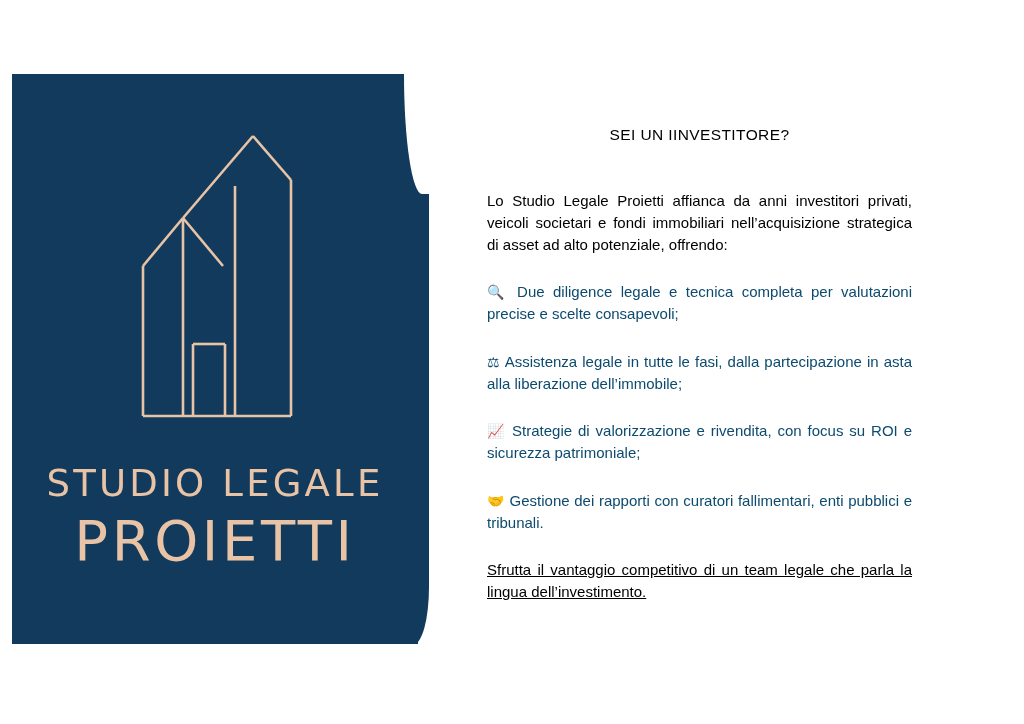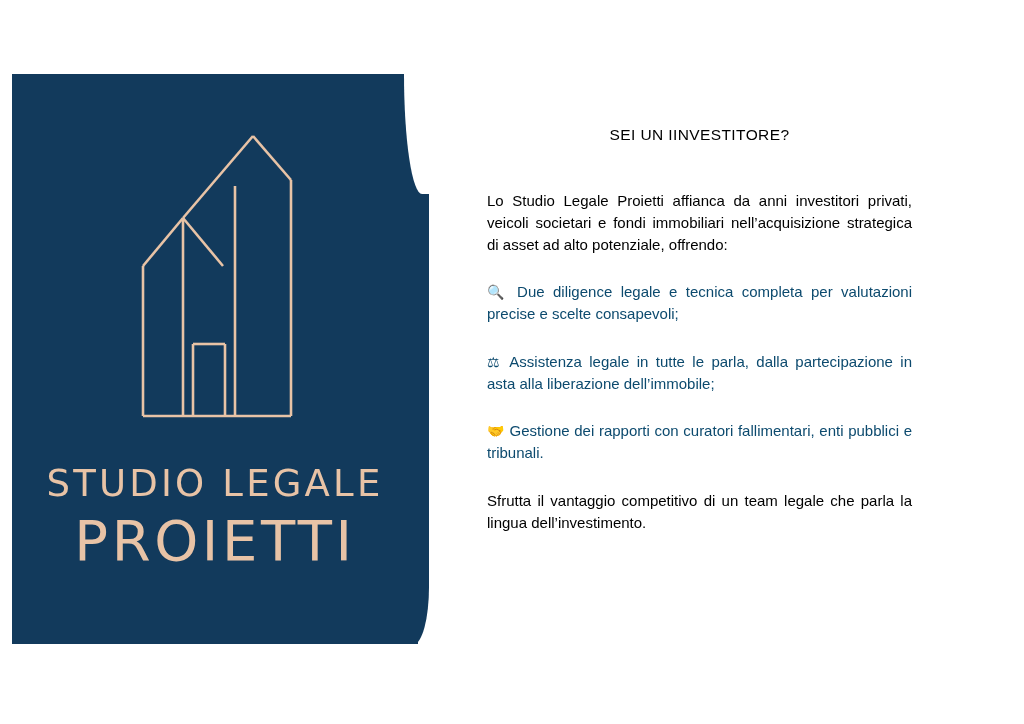--- a/index.html
+++ b/index.html
@@ -109,20 +109,21 @@
   }
   .para {
     font-size: 15px;
     line-height: 1.45;
     color: #000000;
     text-align: justify;
     margin: 0 0 26px 0;
   }
   .para.last {
     margin-bottom: 0;
+    text-decoration: underline;
   }
   .bullet {
     font-size: 15px;
     line-height: 1.45;
     color: #0c4a6e;
     text-align: justify;
     margin: 0 0 26px 0;
   }
   .bullet .emo {
     font-family: "DejaVu Sans", sans-serif;
@@ -172,23 +173,27 @@
 
     <p class="para">Lo Studio Legale Proietti affianca da anni investitori privati, veicoli societari e fondi immobiliari nell’acquisizione strategica di asset ad alto potenziale, offrendo:</p>
 
     <p class="bullet">
       <span class="emo">🔍</span>
       <span>Due diligence legale e tecnica completa per valutazioni precise e scelte consapevoli;</span>
     </p>
 
     <p class="bullet">
       <span class="emo">⚖</span>
-      <span>Assistenza legale in tutte le parla, dalla partecipazione in asta alla liberazione dell’immobile;</span>
-    </p>
-
+      <span>Assistenza legale in tutte le fasi, dalla partecipazione in asta alla liberazione dell’immobile;</span>
+    </p>
+
+    <p class="bullet">
+      <span class="emo">📈</span>
+      <span>Strategie di valorizzazione e rivendita, con focus su ROI e sicurezza patrimoniale;</span>
+    </p>
 
     <p class="bullet">
       <span class="emo">🤝</span>
       <span>Gestione dei rapporti con curatori fallimentari, enti pubblici e tribunali.</span>
     </p>
 
     <p class="para last">Sfrutta il vantaggio competitivo di un team legale che parla la lingua dell’investimento.</p>
   </div>
 
 </div>

